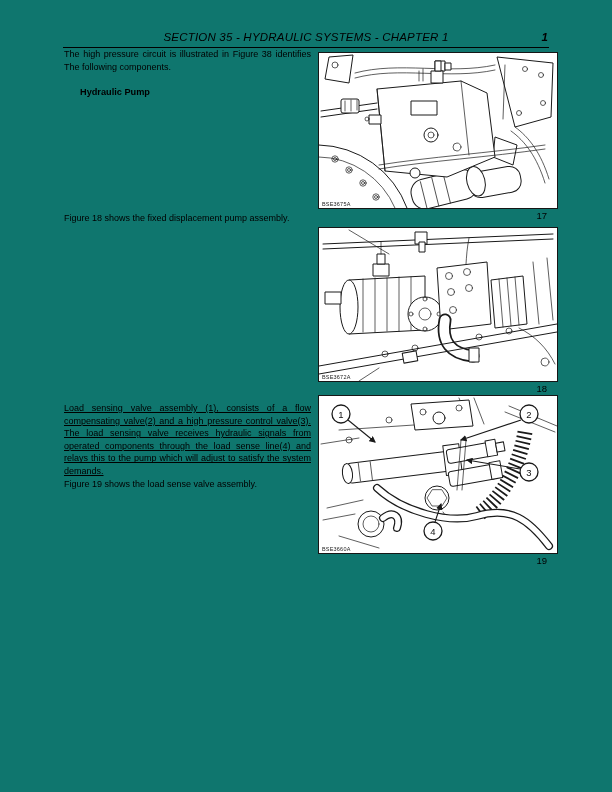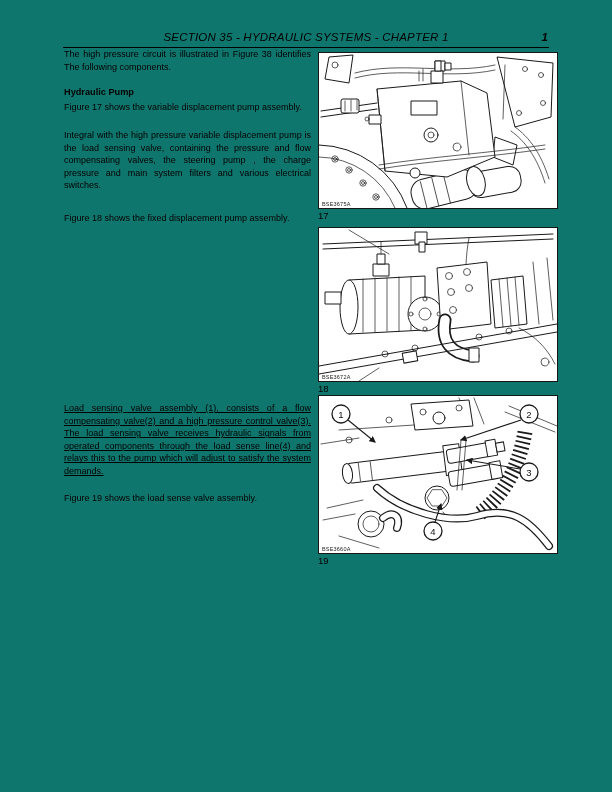--- a/index.html
+++ b/index.html
@@ -10,28 +10,28 @@
   
   .header { position:absolute; top:31px; left:63px; width:486px; height:16px;
     border-bottom:1.6px solid #000; }
   .header-title { position:absolute; left:0; top:0; width:100%; text-align:center;
     font-style:italic; font-size:11.5px; letter-spacing:.2px; white-space:nowrap; }
   .page-num { position:absolute; right:1px; top:0; font-style:italic; font-weight:bold;
     font-size:11.5px; }
   
   .tblock { position:absolute; left:64px; width:247px; font-size:9px; line-height:12.6px;
     text-align:justify; }
-  .theading { position:absolute; left:64px; width:247px; font-size:9.2px; font-weight:bold; }
+  .theading { position:absolute; left:80px; width:247px; font-size:9.2px; font-weight:bold; }
   
   .fig { position:absolute; left:318px; width:238px; border:1.4px solid #161616;
     background:#fff; box-sizing:content-box; }
   .fig svg { display:block; width:100%; height:100%; }
   .fig-caption { position:absolute; left:3px; bottom:1px; font-size:5.5px; color:#222;
     letter-spacing:.2px; }
-  .fig-num { position:absolute; left:318px; width:238px; font-size:9.5px;
+  .fig-num { position:absolute; left:318px; width:238px; text-align:right; font-size:9.5px;
     padding-right:9px; box-sizing:border-box; }
   
   .st  { fill:none; stroke:#1a1a1a; stroke-width:1; stroke-linecap:round; stroke-linejoin:round; }
   .th  { fill:none; stroke:#1a1a1a; stroke-width:.7; stroke-linecap:round; }
   .wf  { fill:#fff; stroke:#1a1a1a; stroke-width:1; stroke-linejoin:round; }
   .tube  { fill:none; stroke:#1a1a1a; stroke-width:8; stroke-linecap:round; }
   .tubei { fill:none; stroke:#fff;    stroke-width:5.5; stroke-linecap:round; }
   .rib { fill:none; stroke:#1a1a1a; stroke-width:15; stroke-dasharray:1.8 3.1; }
   .callout-circle { fill:#fff; stroke:#1a1a1a; stroke-width:1.3; }
   .callout-num { font-family:"Liberation Sans", sans-serif; font-size:9.5px; fill:#111; }
@@ -43,26 +43,24 @@
 <div class="page">
 
   <div class="header">
     <div class="header-title">SECTION 35 - HYDRAULIC SYSTEMS - CHAPTER 1</div>
     <div class="page-num">1</div>
   </div>
 
   <div class="tblock" style="top:48px;">The high pressure circuit is illustrated in Figure  38 identifies The following components.</div>
 
   <div class="theading" style="top:87px;">Hydraulic Pump</div>
-  <div class="tblock" style="top:101px;">Figure 17 shows the variable displacement pump assembly.</div>
-  <div class="tblock" style="top:129px;">Integral with the high pressure variable displacement pump is the load sensing valve, containing the pressure and flow compensating valves, the steering pump , the charge pressure and main system filters and various electrical switches.</div>
   <div class="tblock" style="top:212px;">Figure  18 shows the fixed displacement pump assembly.</div>
 
   <div class="tblock" style="top:402px;text-decoration:underline;">Load sensing valve assembly (1), consists of a flow compensating valve(2) and a high pressure control valve(3). The load sensing valve receives hydraulic signals from operated components through the load sense line(4) and relays this to the pump which will adjust to satisfy the system demands.</div>
-  <div class="tblock" style="top:492px;">Figure  19 shows the  load sense valve assembly.</div>
+  <div class="tblock" style="top:478px;">Figure  19 shows the  load sense valve assembly.</div>
 
   <div class="fig" style="top:52px; height:155px;">
     <svg viewBox="0 0 238 155">
 
       <path class="wf" d="M6,26 L10,4 L34,2 L30,30 Z"></path>
         <circle class="th" cx="16" cy="12" r="3"></circle>
       <path class="th" d="M36,20 C80,8 130,22 176,12"></path>
         <path class="th" d="M36,25 C80,13 130,27 176,17"></path>
       <rect class="wf" x="116" y="8" width="10" height="10"></rect>
         <rect class="wf" x="126" y="10" width="6" height="7"></rect>

